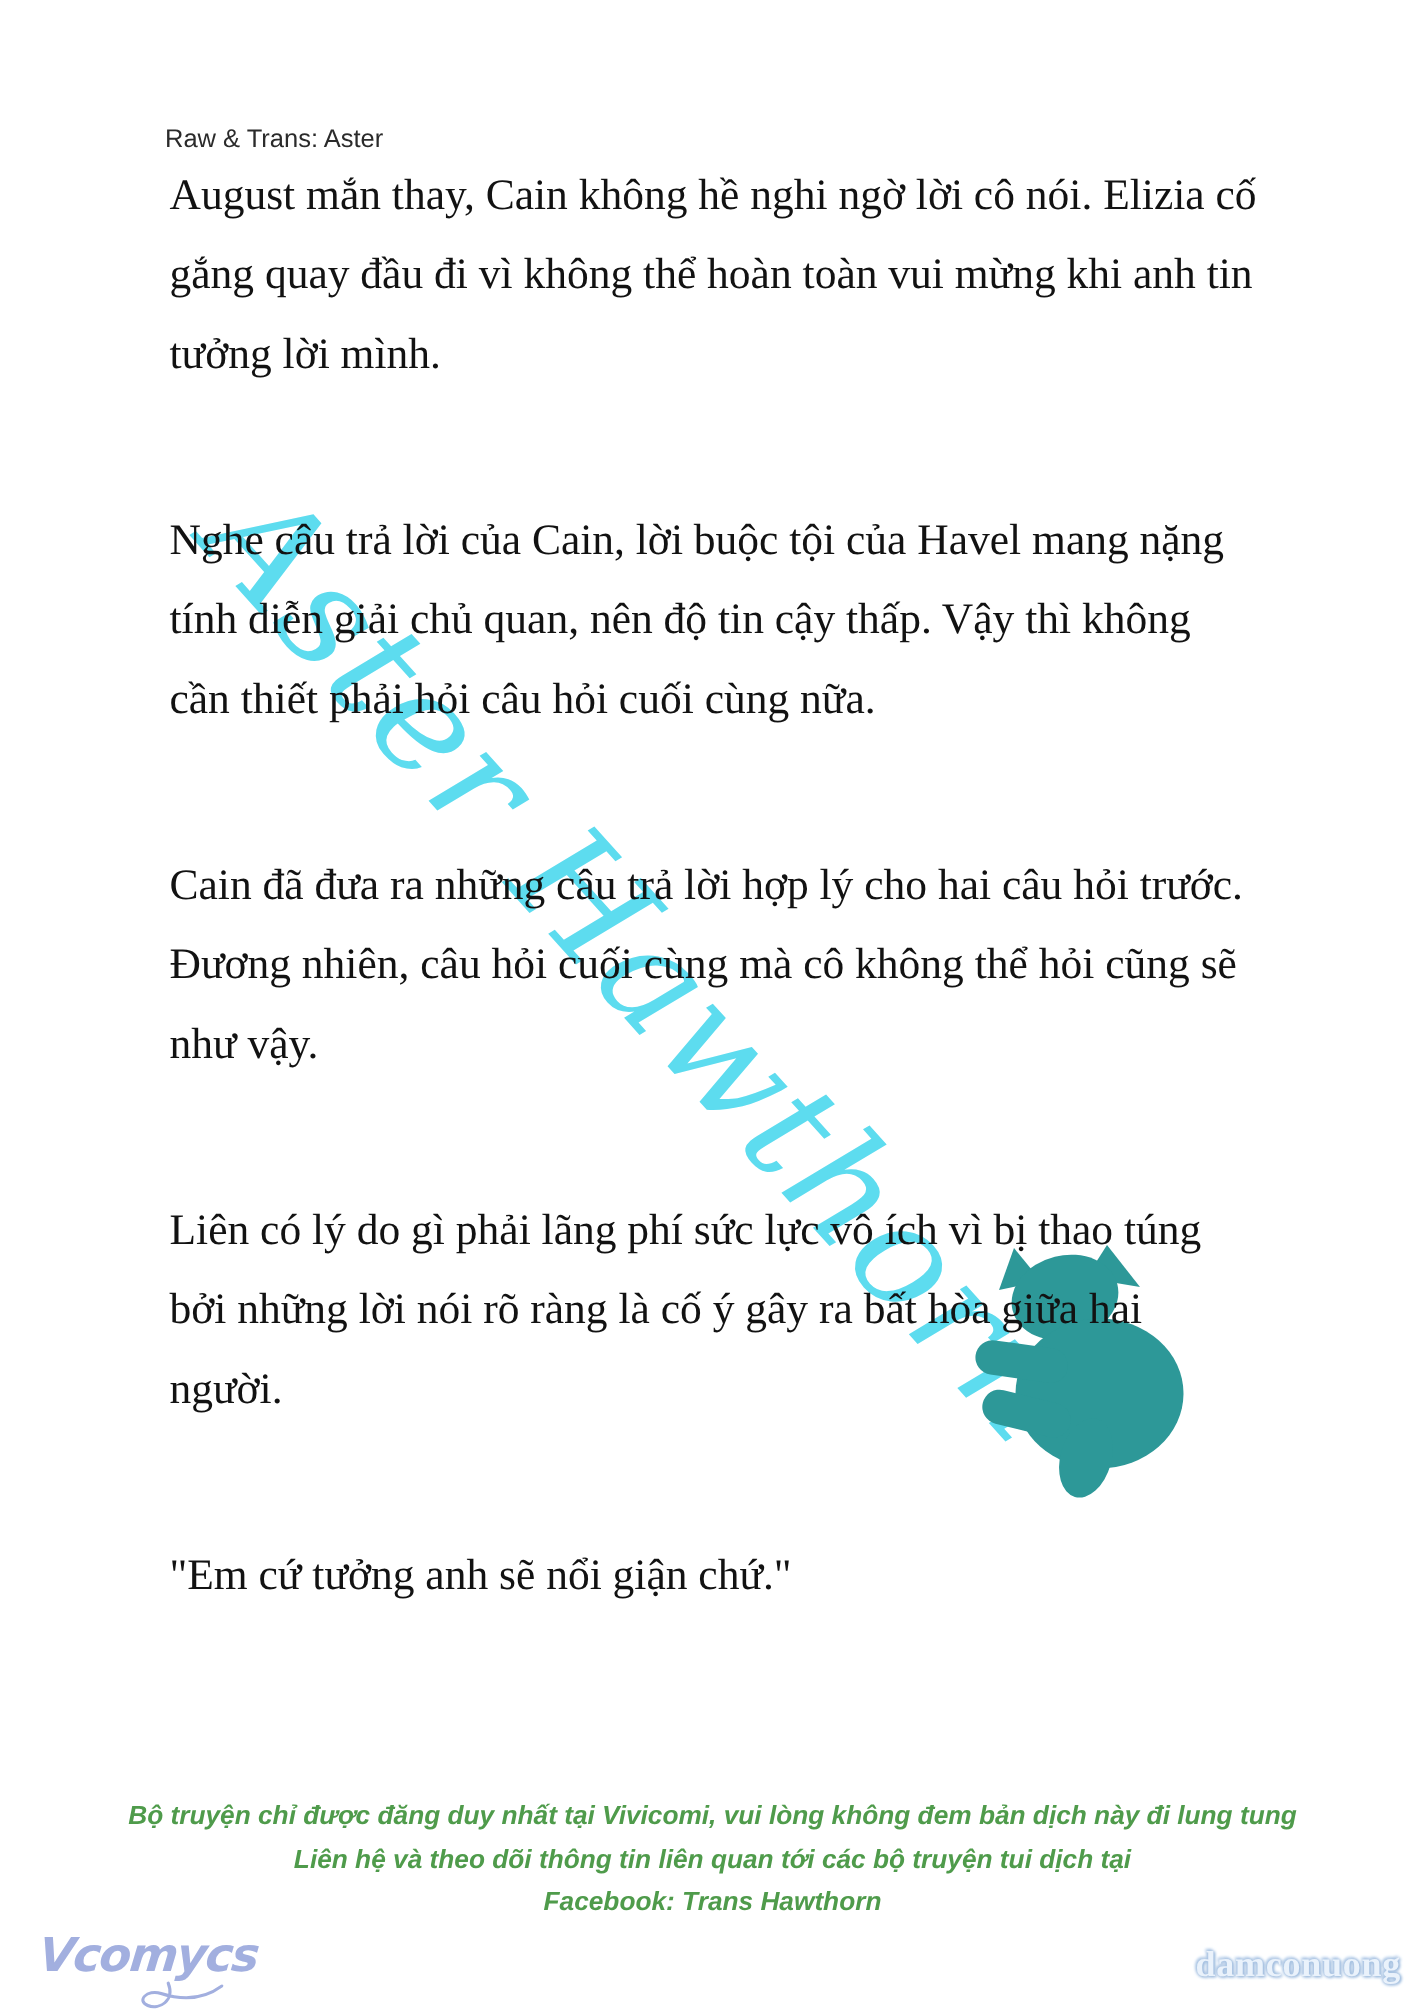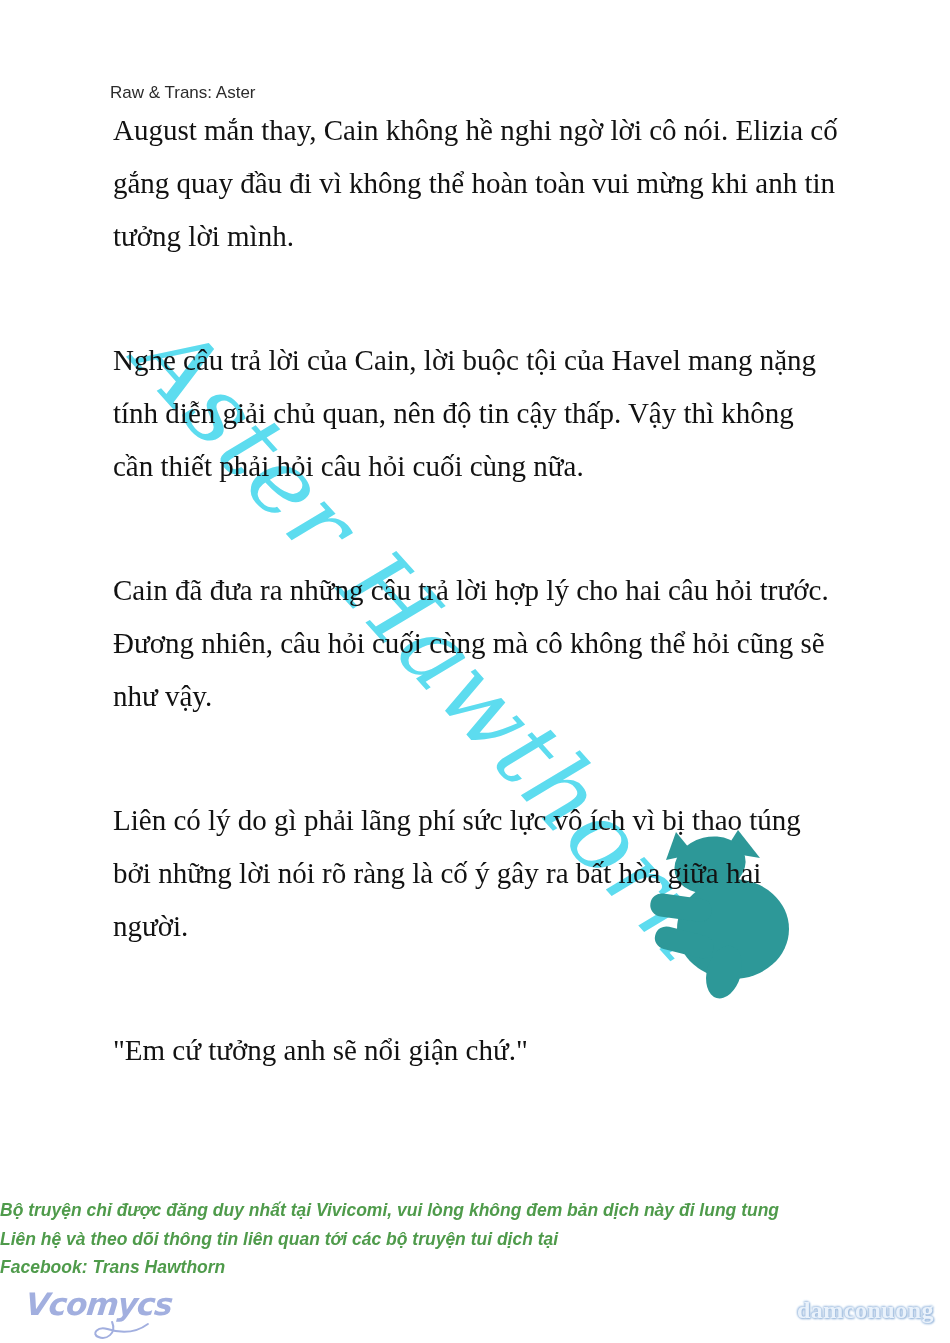--- a/index.html
+++ b/index.html
@@ -58,20 +58,21 @@
     line-height: 53px;
     color: #121212;
     white-space: pre-line;
   }
 
   .footer-notice {
     position: absolute;
     left: 0;
     top: 1196px;
     width: 100%;
+    text-align: center;
     z-index: 2;
     font-family: "Liberation Sans", sans-serif;
     font-style: italic;
     font-weight: bold;
     color: #4f9b4b;
   }
   .footer-notice .line {
     font-size: 17.5px;
     line-height: 28.5px;
   }

